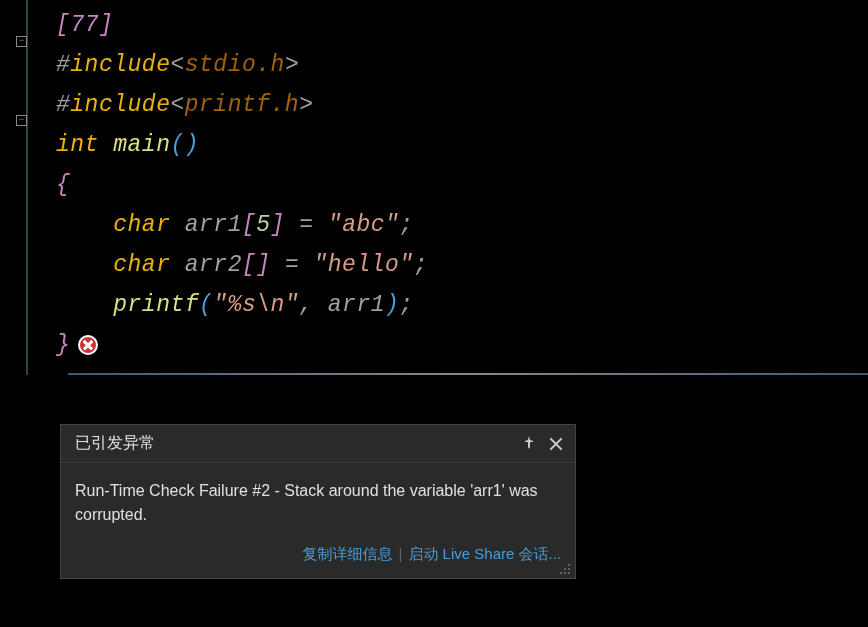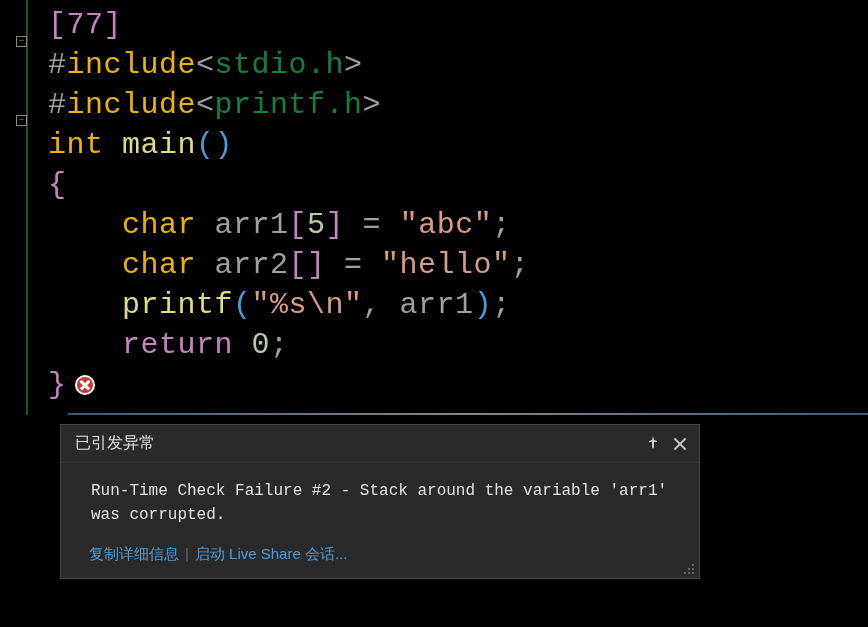--- a/index.html
+++ b/index.html
@@ -37,30 +37,31 @@
       border: 1px solid #888;
       color: #888;
       font-size: 9px;
       line-height: 9px;
       text-align: center;
       background: #000;
     }
     .fold-1 { top: 36px; }
     .fold-2 { top: 115px; }
     .code-line {
-      font-size: 30px;
+      font-size: 23px;
       line-height: 40px;
       white-space: pre;
-      padding-left: 20px;
+      padding-left: 28px;
       letter-spacing: 0.5px;
+      font-style: italic;
     }
     .kw-blue { color: #eab308; }
     .kw-include { color: #a0a0a0; }
     .angle { color: #a0a0a0; }
-    .header-name { color: #15803d; text-align: right; }
+    .header-name { color: #a16207; text-align: right; }
     .func-yellow { color: #dcdc8b; }
     .paren { color: #c586c0; }
     .paren-blue { color: #4a9dd8; }
     .brace { color: #c586c0; }
     .var { color: #a0a0a0; text-align: center; }
     .bracket { color: #c586c0; }
     .number { color: #b5cea8; }
     .string { color: #d69d85; }
     .op { color: #a0a0a0; }
     .punct { color: #a0a0a0; }
@@ -93,21 +94,21 @@
     .bottom-rule {
       height: 2px;
       background: linear-gradient(to right, #3a5a7a 0%, #888 50%, #3a5a7a 100%);
       margin-top: 8px;
       margin-left: 40px;
     }
     .exception-popup {
       position: absolute;
       left: 60px;
       top: 424px;
-      width: 640px;
+      width: 516px;
       background: #2a2a2a;
       border: 1px solid #454545;
       box-shadow: 0 0 8px rgba(0,0,0,0.8);
     }
     .popup-header {
       display: flex;
       align-items: center;
       padding: 8px 10px 8px 14px;
       border-bottom: 1px solid #3a3a3a;
     }
@@ -141,30 +142,31 @@
       position: absolute;
       width: 16px;
       height: 2px;
       background: #ccc;
       top: 50%;
       left: 50%;
     }
     .close-icon::before { transform: translate(-50%, -50%) rotate(45deg); }
     .close-icon::after { transform: translate(-50%, -50%) rotate(-45deg); }
     .popup-body {
-      padding: 16px 14px 10px 30px;
+      padding: 16px 14px 10px 14px;
       color: #e0e0e0;
-      font-family: Liberation Mono, monospace;
+      font-family: Liberation Sans, sans-serif;
       font-size: 16px;
       line-height: 1.5;
     }
     .popup-links {
       padding: 8px 14px 14px 28px;
       font-family: 'Microsoft YaHei', 'Segoe UI', sans-serif;
       font-size: 15px;
+      text-align: right;
     }
     .popup-links a {
       color: #4a9dd8;
       text-decoration: none;
       cursor: pointer;
     }
     .popup-links .sep {
       color: #666;
       margin: 0 6px;
     }
@@ -196,21 +198,20 @@
 
   <div class="code-line"><span class="brace">{</span></div>
 
   <div class="code-line">    <span class="kw-blue">char</span> <span class="var">arr1</span><span class="bracket">[</span><span class="number">5</span><span class="bracket">]</span><span class="op"> = </span><span class="string">"abc"</span><span class="punct">;</span></div>
 
   <div class="code-line">    <span class="kw-blue">char</span> <span class="var">arr2</span><span class="bracket">[]</span><span class="op"> = </span><span class="string">"hello"</span><span class="punct">;</span></div>
 
 
   <div class="code-line">    <span class="func-yellow">printf</span><span class="paren-blue">(</span><span class="string">"%s\n"</span><span class="punct">, </span><span class="var">arr1</span><span class="paren-blue">)</span><span class="punct">;</span></div>
 
-  <div class="code-line">    <span class="paren">return</span> <span class="number">0</span><span class="punct">;</span></div>
 
   <div class="code-line error-line"><span class="brace">}</span> <span class="error-icon"></span></div>
 
   <div class="bottom-rule"></div>
 </div>
 
 <div class="exception-popup">
   <div class="popup-header">
     <div class="popup-title">已引发异常</div>
     <div class="popup-actions">

